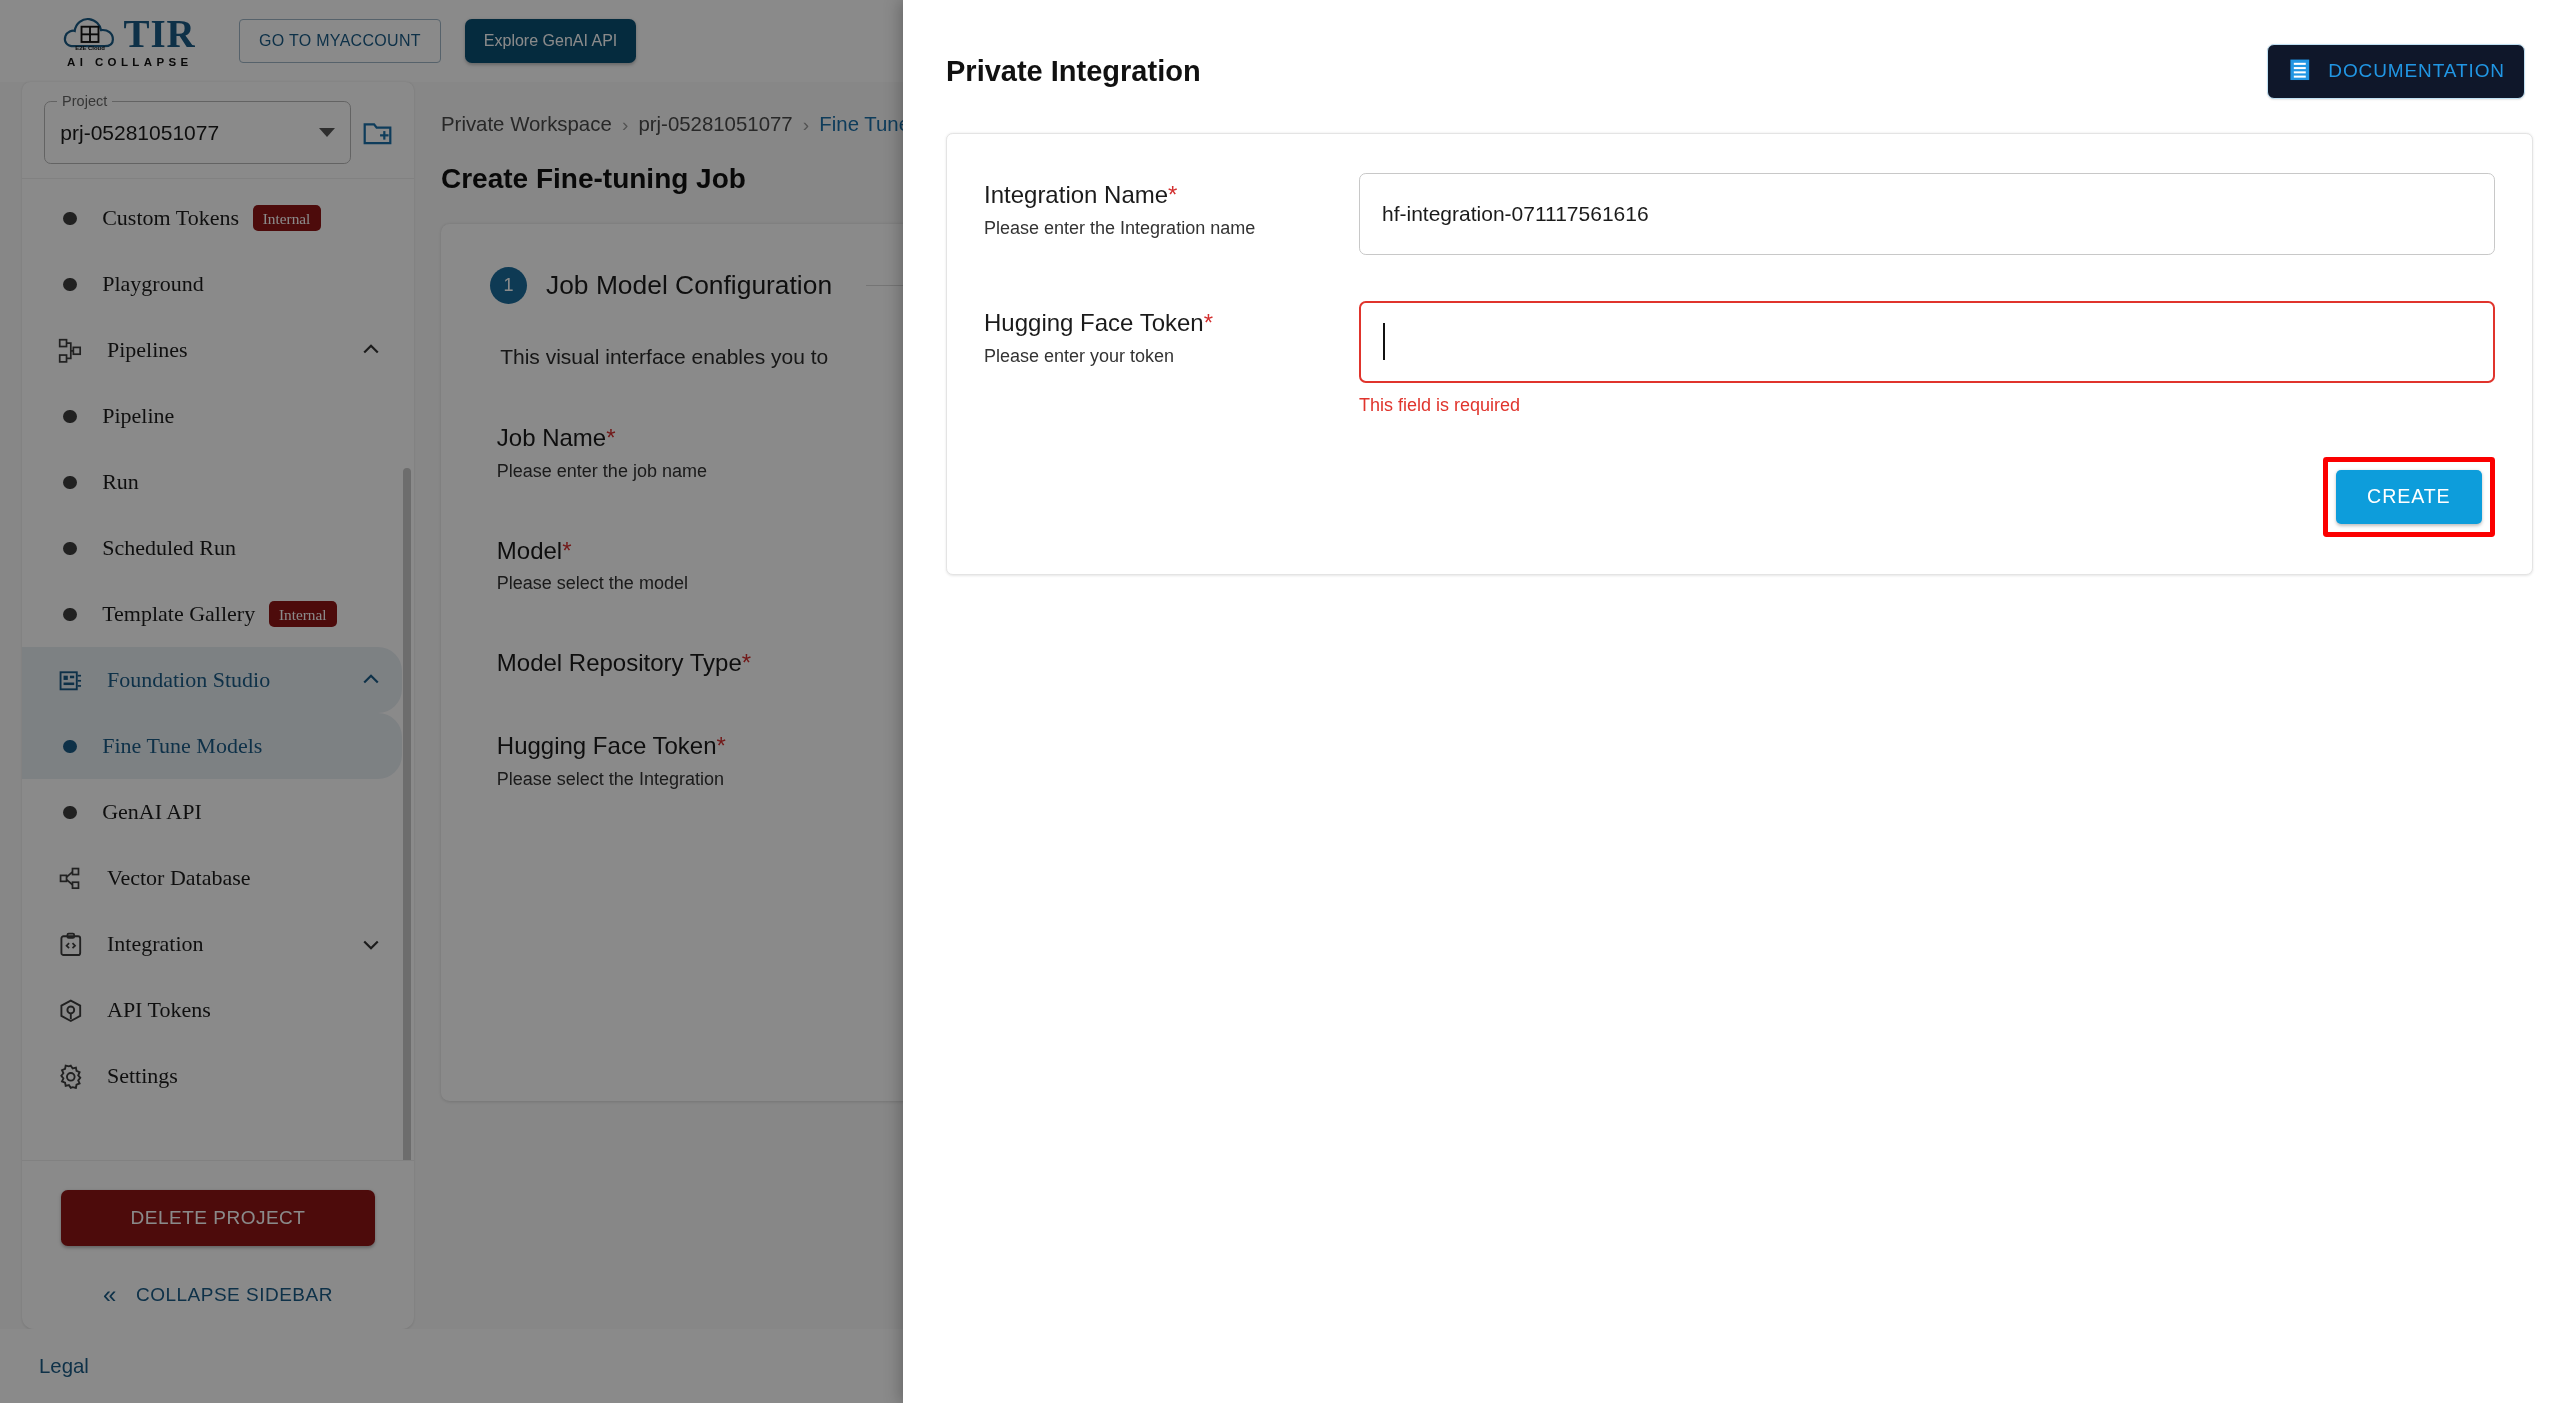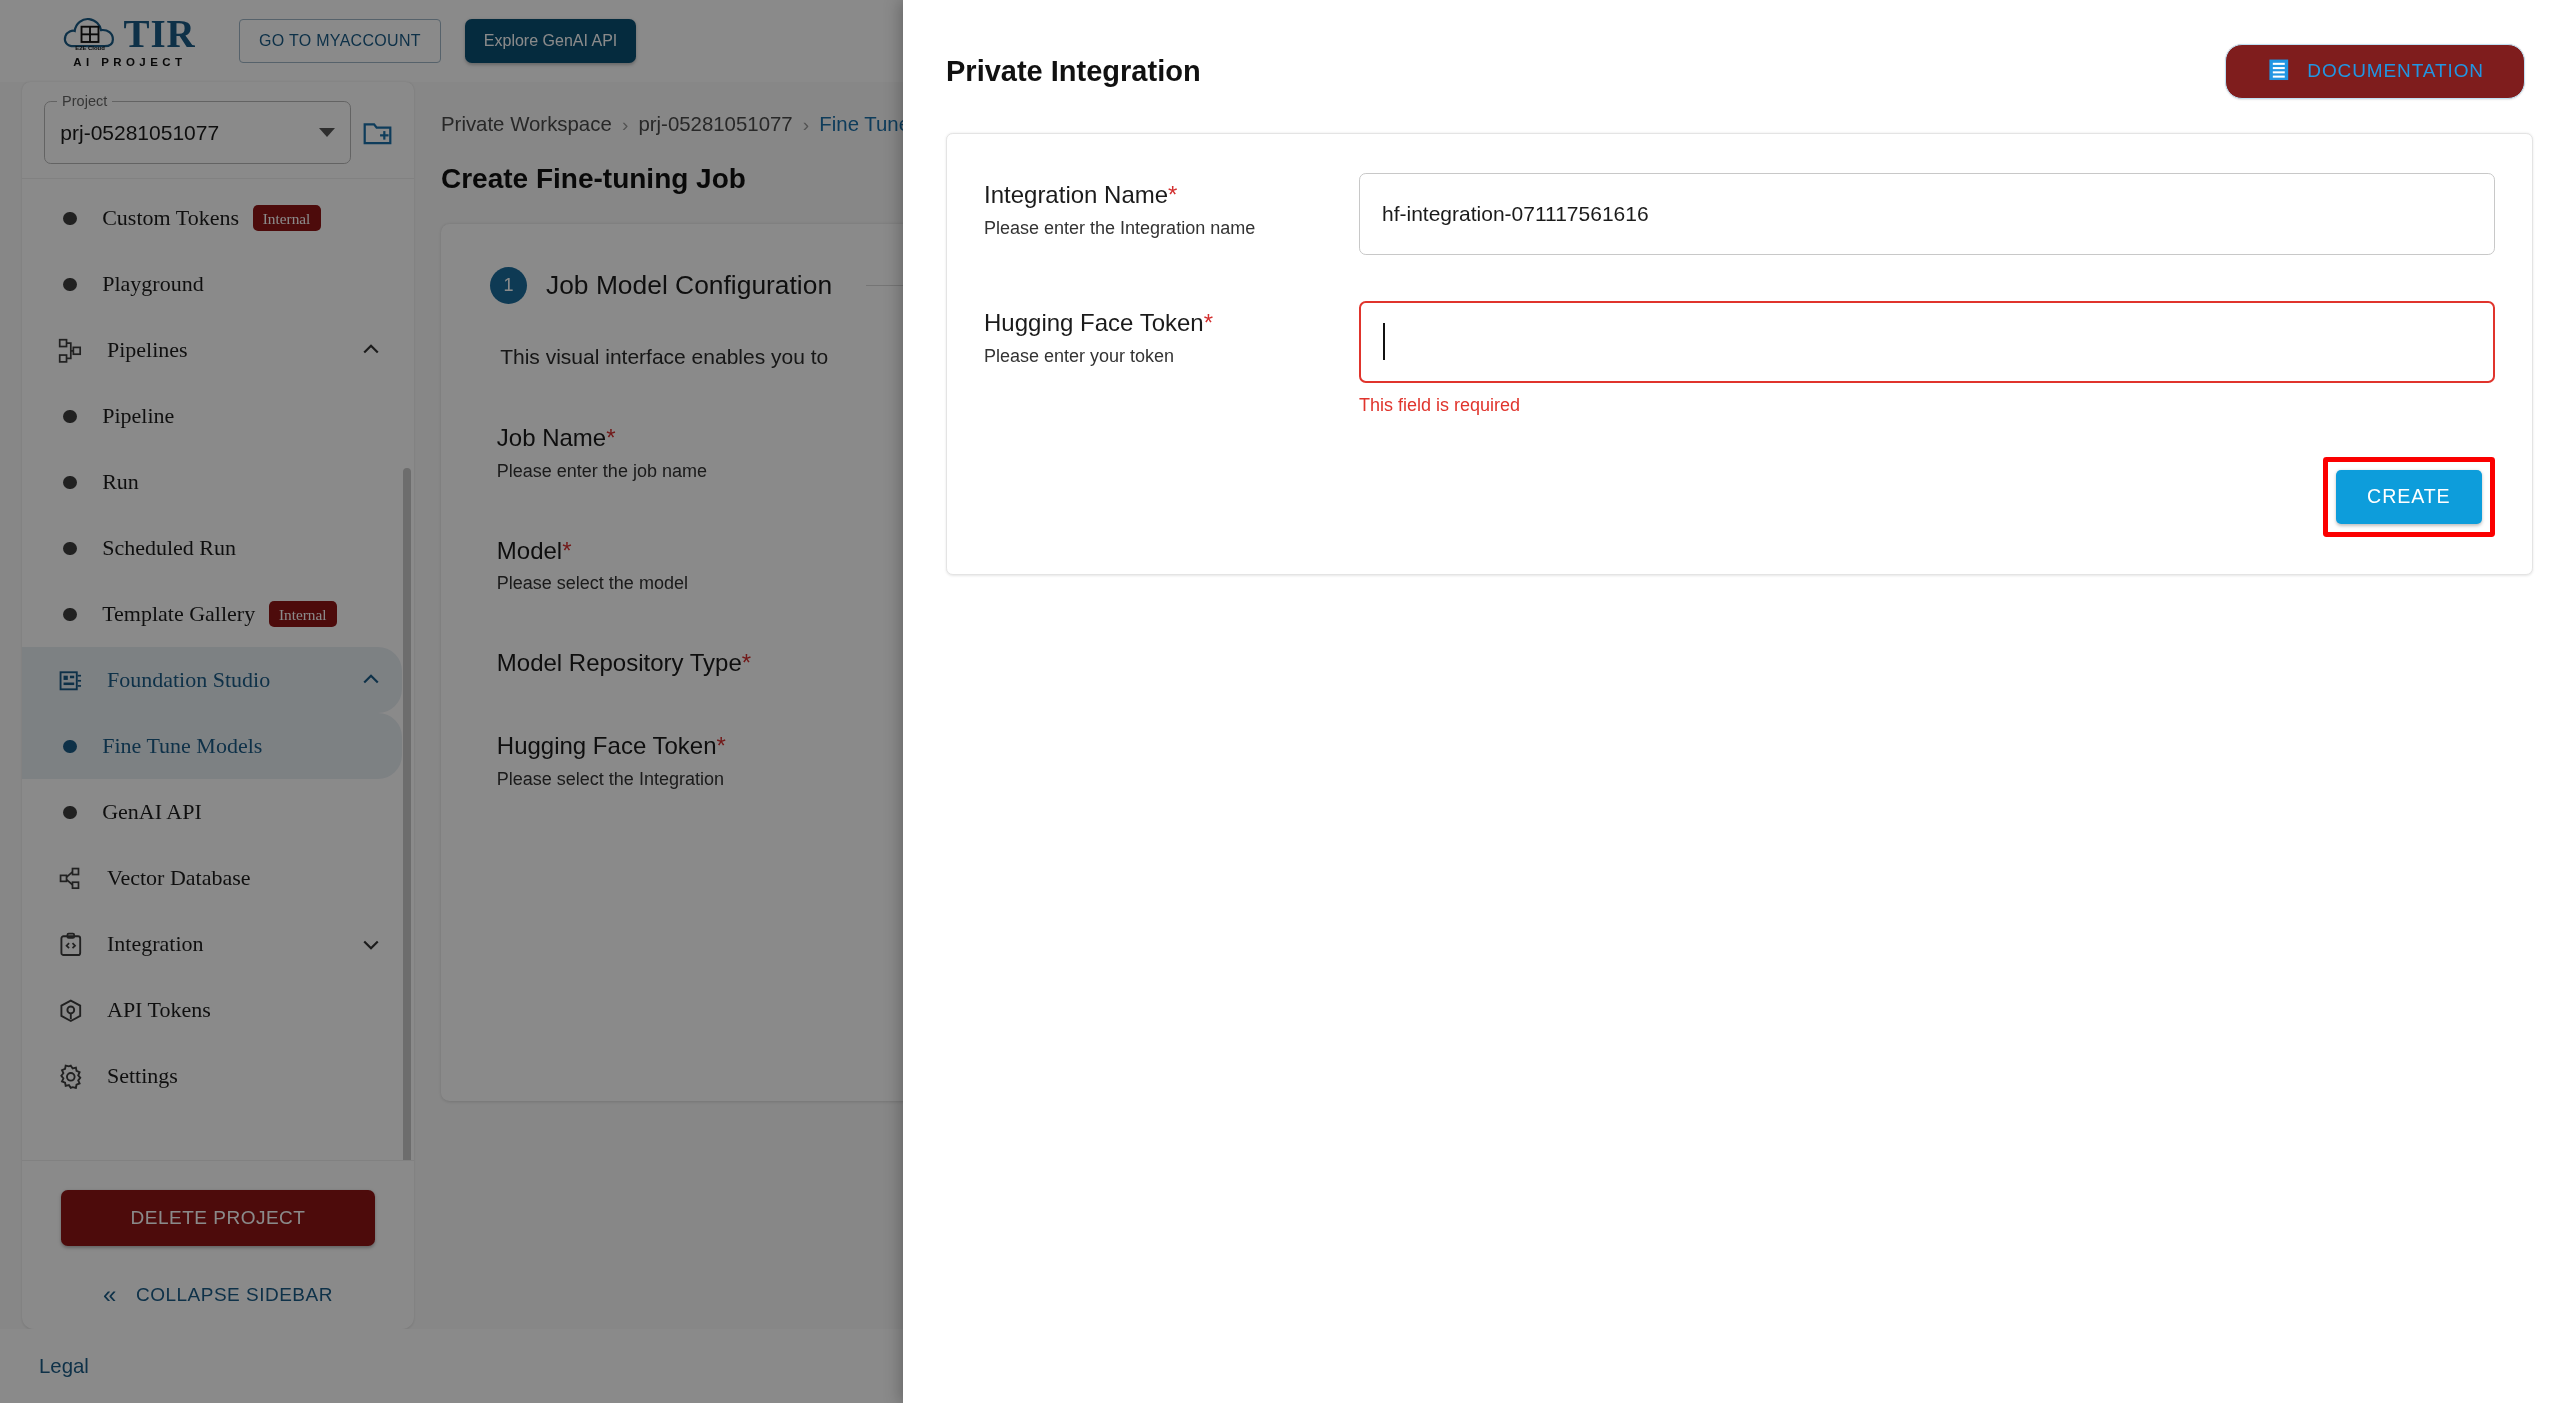--- a/index.html
+++ b/index.html
@@ -388,26 +388,26 @@
     padding: 44px 51px 0 43px;
   }
   .drawer-title {
     font-size: 29px;
     font-weight: bold;
     color: #111;
   }
   .btn-doc {
     margin-left: auto;
     border: 0.9px solid #bfe0f3;
-    border-radius: 17px;
-    background: #7f1d1d;
+    border-radius: 7px;
+    background: #0f172a;
     display: flex;
     align-items: center;
     gap: 15.3px;
-    padding: 12px 40px;
+    padding: 12px 19px;
     cursor: pointer;
     box-shadow: 0 0.9px 1.7px rgba(0,0,0,.10);
   }
   .btn-doc .txt {
     color: #2196e3;
     font-size: 19px;
     letter-spacing: 0.9px;
   }
 
   .drawer-card {
@@ -502,21 +502,21 @@
           <svg width="56" height="39" viewBox="0 0 66 46">
             <path d="M14 38 C5 38 2 32 4 26 C6 21 12 19 15 20 C16 11 24 5 32 6 C40 7 45 13 46 19 C54 18 60 23 60 30 C60 36 55 38 50 38 Z" fill="none" stroke="#1a5b86" stroke-width="2.6"></path>
             <rect x="23" y="15" width="20" height="18" fill="none" stroke="#111" stroke-width="2.2"></rect>
             <line x1="33" y1="15" x2="33" y2="33" stroke="#111" stroke-width="2.2"></line>
             <line x1="23" y1="24" x2="43" y2="24" stroke="#111" stroke-width="2.2"></line>
             <text x="33" y="42" font-size="7" font-weight="bold" text-anchor="middle" fill="#111" font-family="Liberation Sans, sans-serif">E2E Cloud</text>
           </svg>
         </div>
         <div class="logo-tir">TIR</div>
       </div>
-      <div class="logo-sub">AI PROJECT</div>
+      <div class="logo-sub">AI COLLAPSE</div>
     </div>
     <button class="btn-outline-acct">GO TO MYACCOUNT</button>
     <button class="btn-genai">Explore GenAI API</button>
   </div>
 
   <div class="sidebar">
     <div class="proj-area">
       <div class="proj-select">
         <span class="proj-legend">Project</span>
         <span class="proj-value">prj-05281051077</span>

